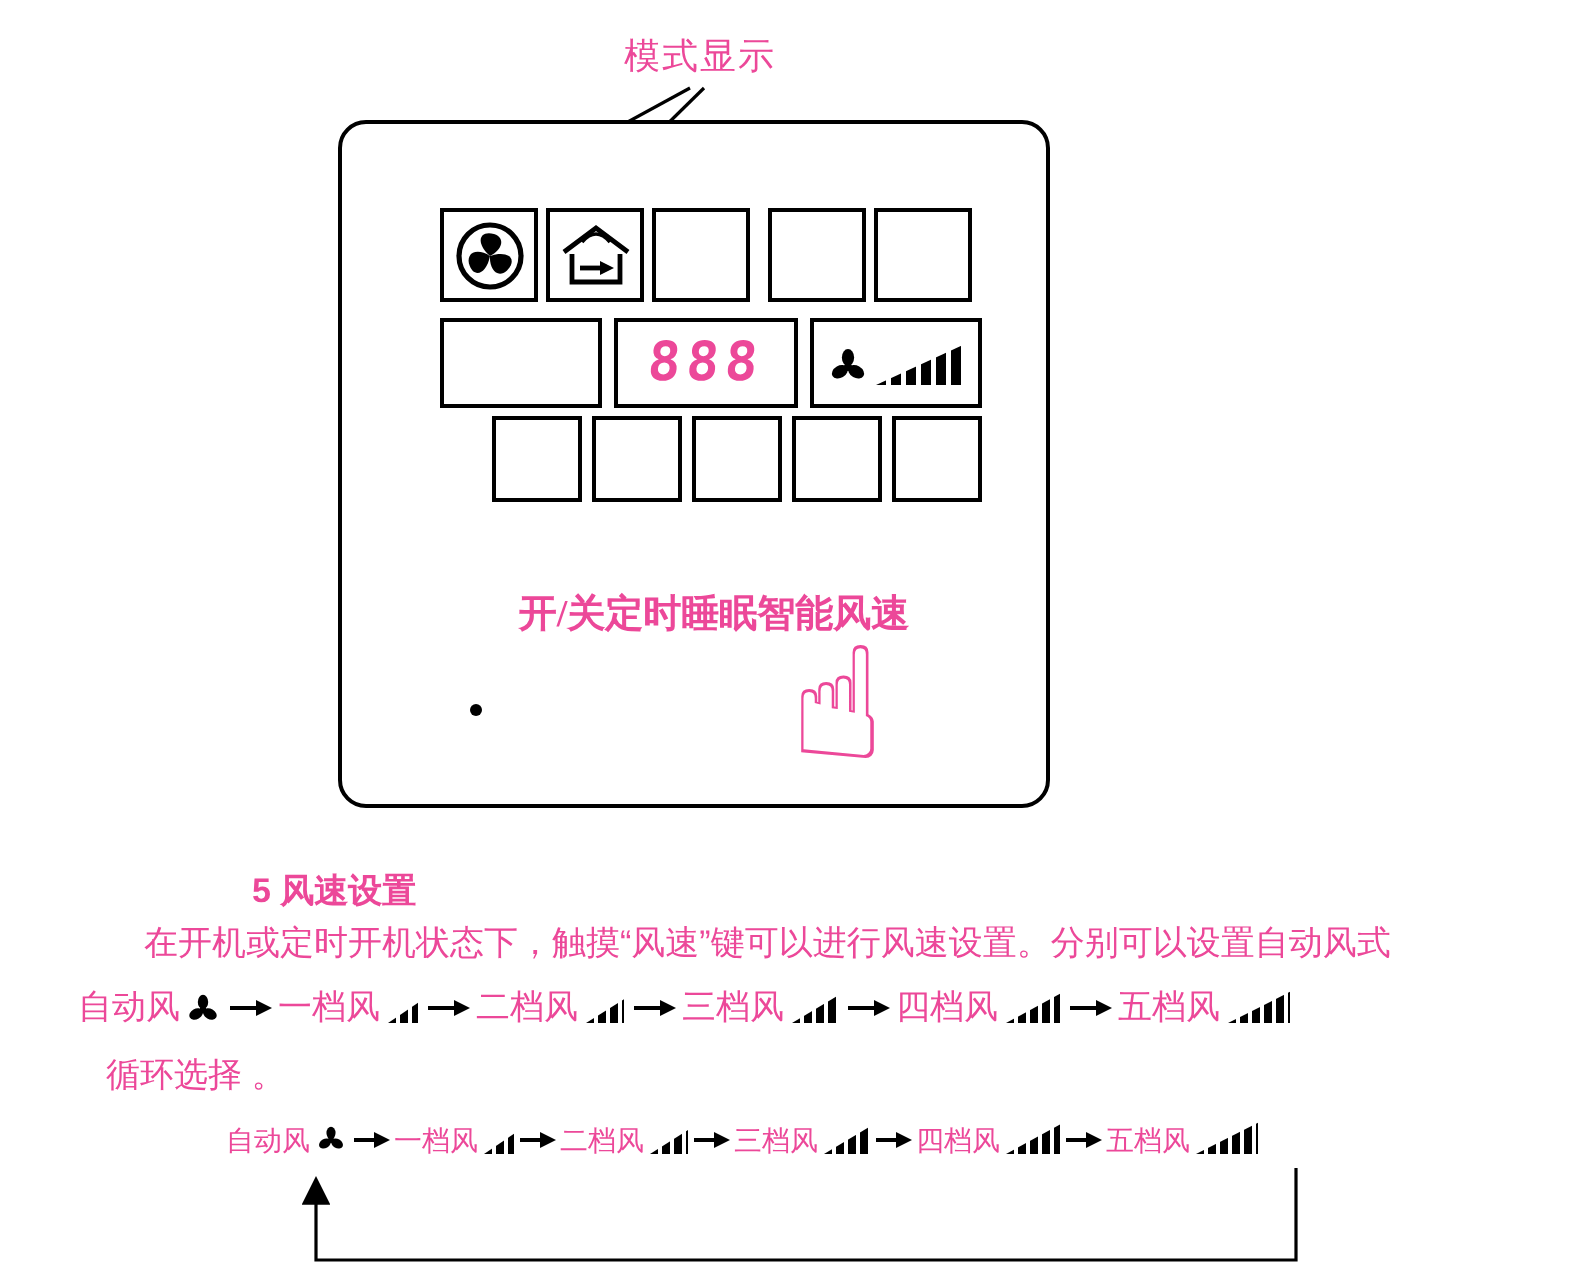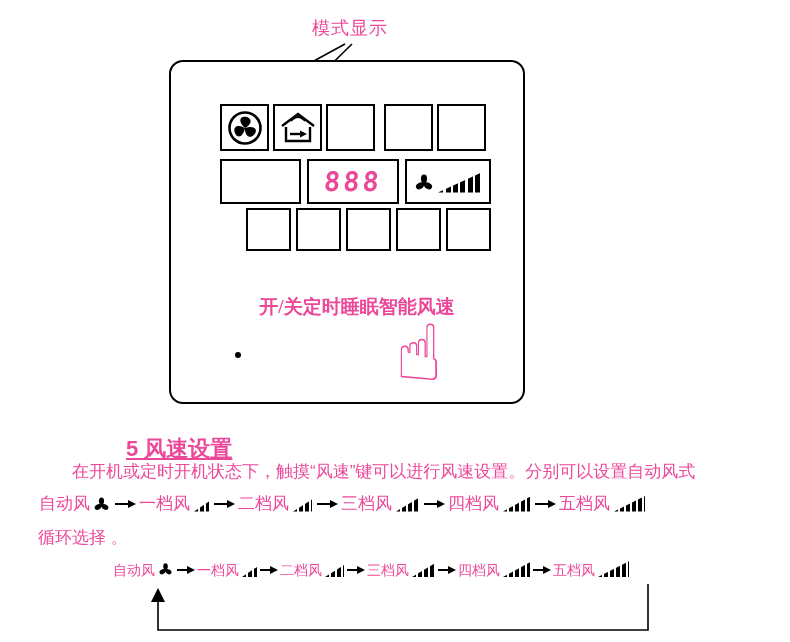--- a/index.html
+++ b/index.html
@@ -40,27 +40,27 @@
   .wbig{width:44px;height:22px;margin:0;
         background:repeating-linear-gradient(to right,#000 0 5px,rgba(0,0,0,0) 5px 7.5px);}
 
   
   .arr{display:inline-flex;align-items:center;margin:0 2px 6px 3px;}
   .arr .shaft{width:13px;height:2px;background:#000;}
   .arr .head{width:0;height:0;border-left:8px solid #000;
              border-top:4.5px solid transparent;border-bottom:4.5px solid transparent;}
 
   
-  .sec-heading{position:absolute;left:126px;top:434px;font-size:22px;font-weight:bold;text-decoration:underline;}
+  .sec-heading{position:absolute;left:126px;top:434px;font-size:17px;font-weight:bold;}
   .sec-body{position:absolute;left:38px;top:460px;width:722px;font-size:17px;
             line-height:1.45;text-indent:2em;}
   .seq-main{position:absolute;left:38px;top:494px;display:flex;align-items:flex-end;
             font-size:17px;white-space:nowrap;}
   .seq-main .lbl{line-height:1.15;margin:0 1px;}
-  .sec-note{position:absolute;left:38px;top:526px;font-size:17px;}
+  .sec-note{position:absolute;left:53px;top:526px;font-size:17px;}
 
   
   .seq-bottom{position:absolute;left:112px;top:560px;display:flex;align-items:flex-end;
               font-size:14px;white-space:nowrap;}
   .seq-bottom .lbl{line-height:1.15;margin:0 1px;}
   .seq-bottom .arr{margin:0 1px 4px 2px;}
   .seq-bottom .arr .shaft{width:10px;}
   .seq-bottom .wedge{margin:0 1px 1px 2px;}
   .loop-svg{position:absolute;left:145px;top:576px;}
   .fan-ico{margin:0 2px 1px 2px;}

